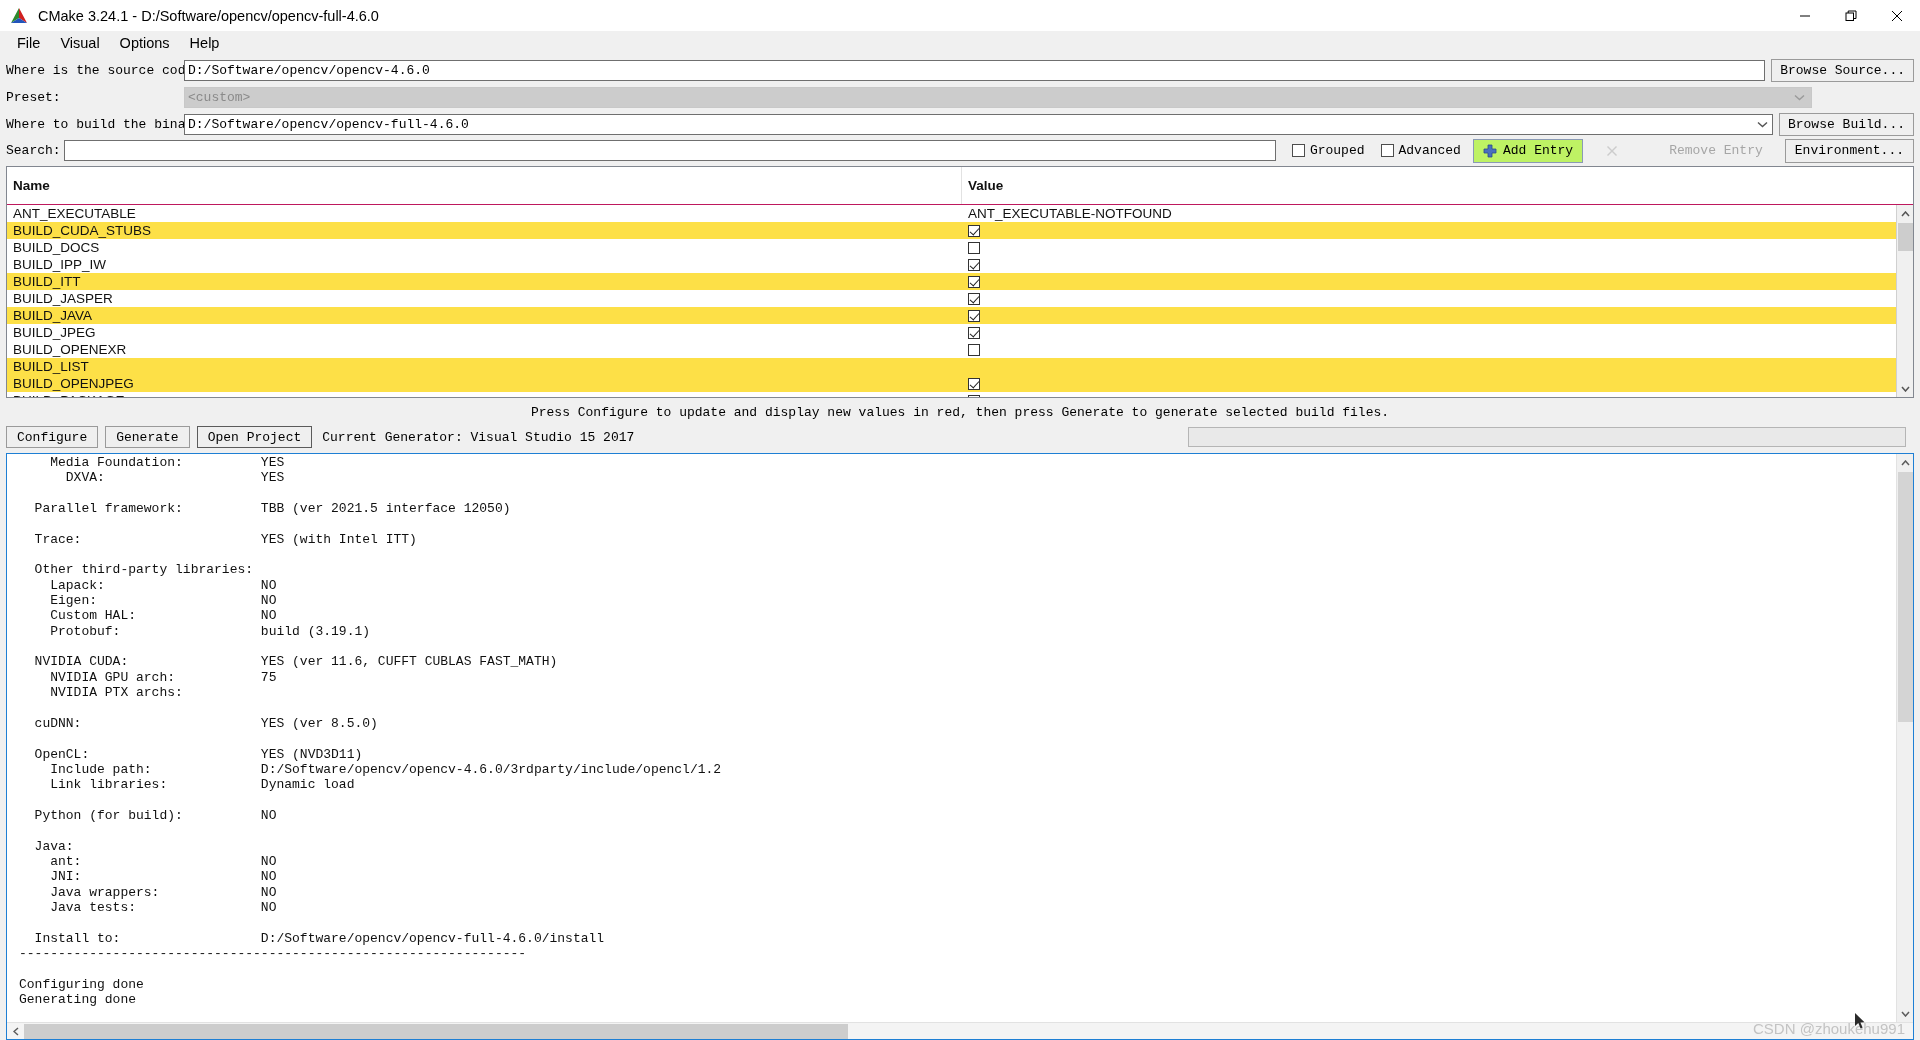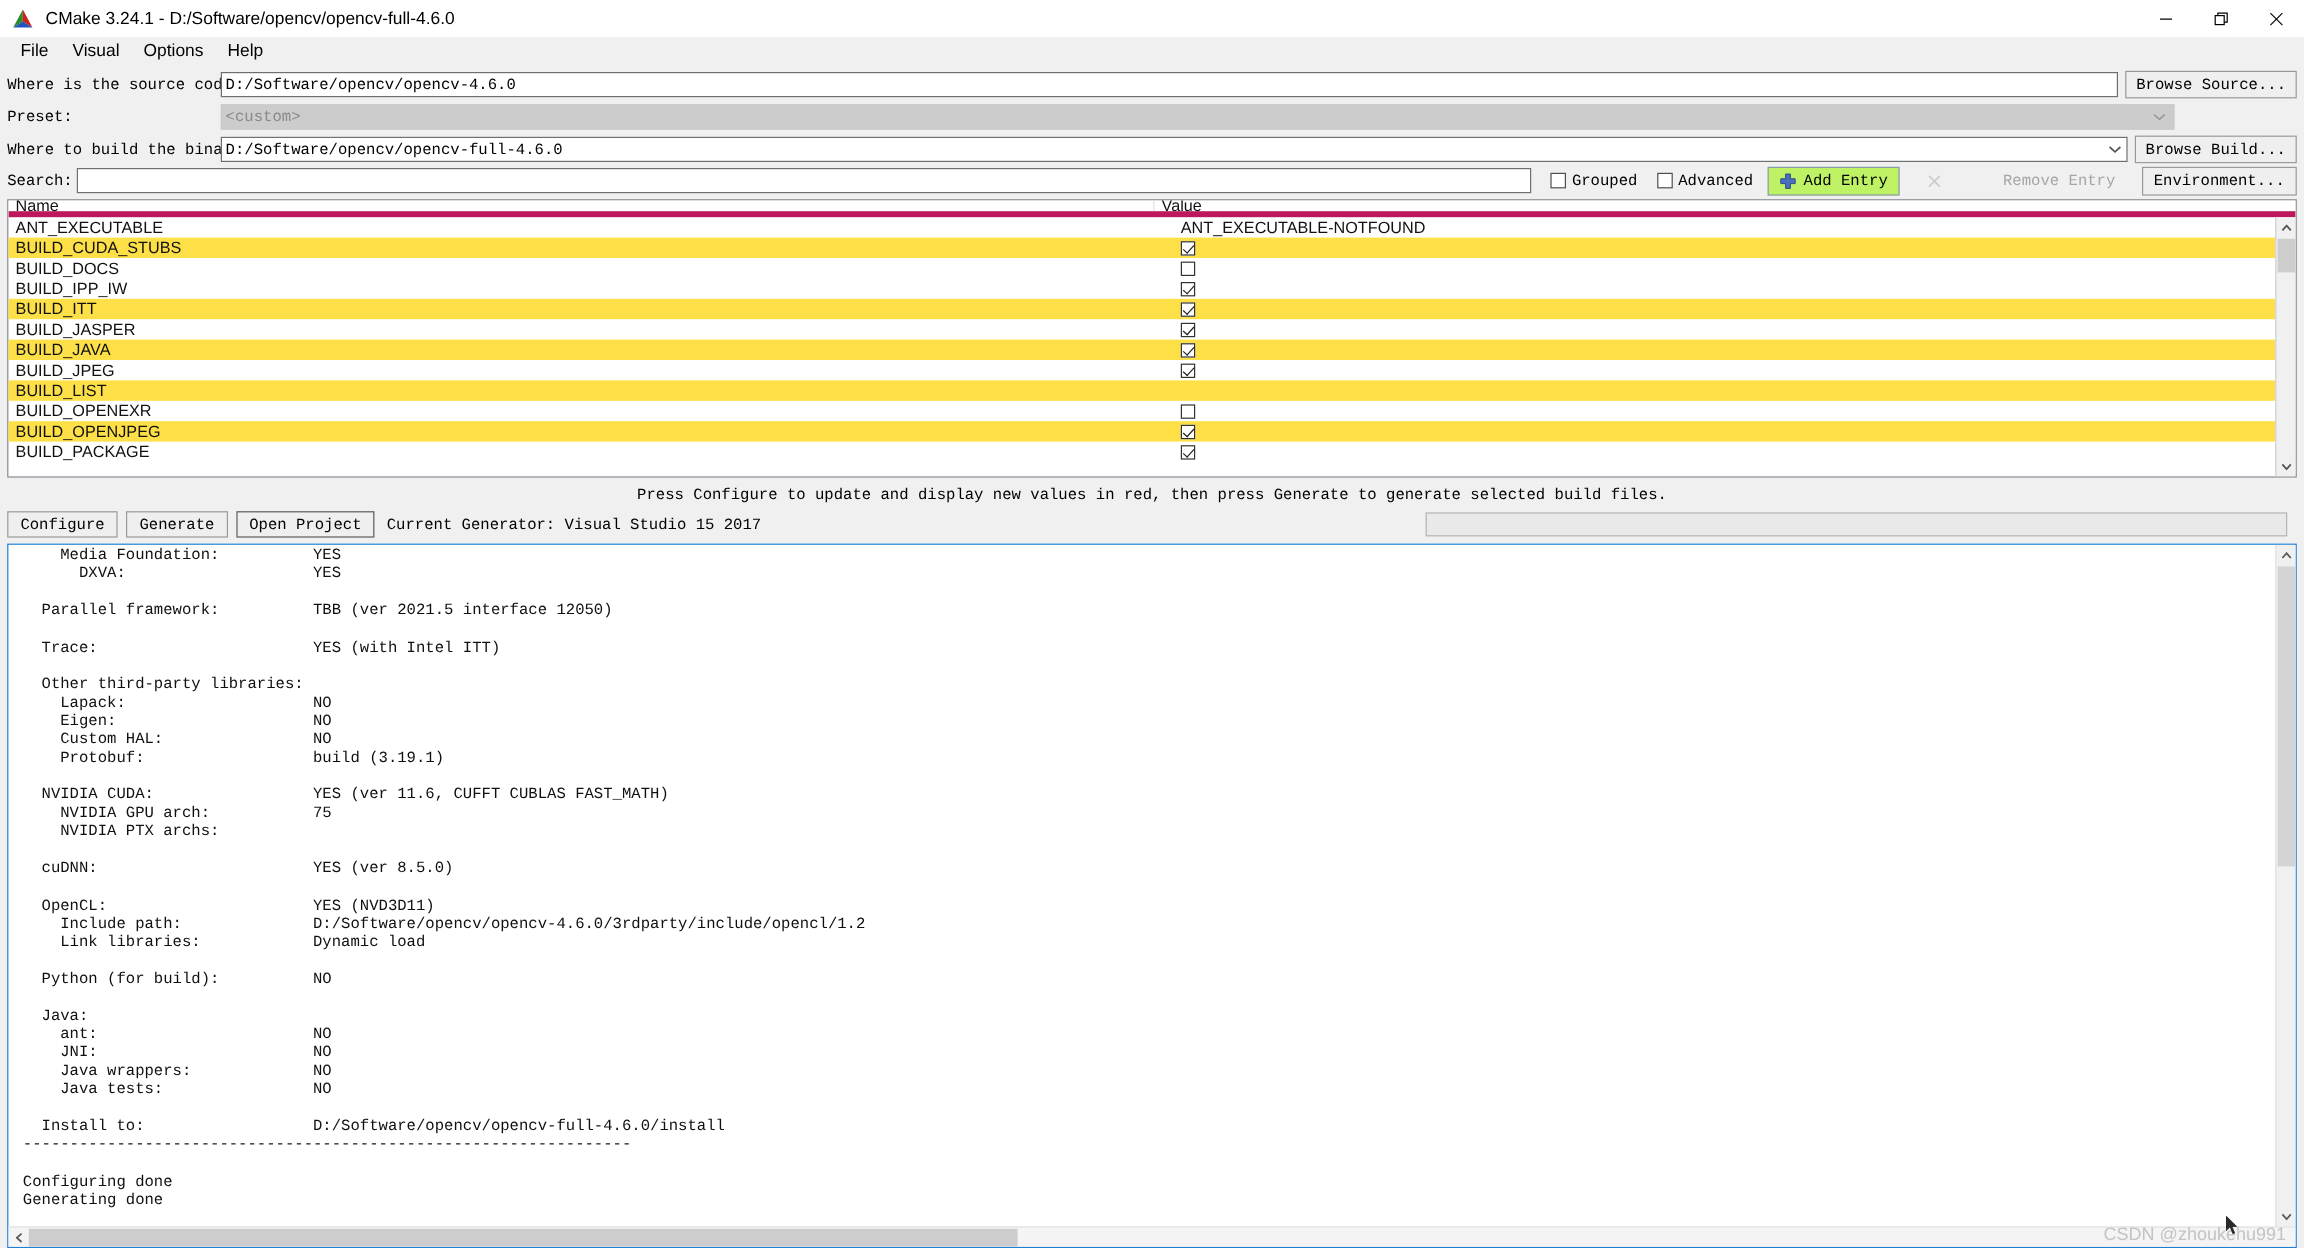--- a/index.html
+++ b/index.html
@@ -249,24 +249,25 @@
     border: 1px solid #828790;
     background: #fff;
     height: 232px;
     display: flex;
     flex-direction: column;
     flex: 0 0 auto;
     overflow: hidden;
   }
   .cache-head {
     display: flex;
-    height: 14px;
-    border-bottom: 5px solid #be185d;
+    height: 38px;
+    border-bottom: 1px solid #be185d;
     background: #ffffff;
     flex: 0 0 auto;
+    font-weight: bold;
   }
   .cache-head .hcell {
     font-family: "Liberation Sans", sans-serif;
     font-size: 13.5px;
     color: #111;
     padding-left: 6px;
     display: flex; align-items: center;
   }
   .col-name { width: 955px; flex: 0 0 auto; border-right: 1px solid #e2e2e2;}
   .col-value { flex: 1 1 auto; }
@@ -277,21 +278,20 @@
     position: relative;
   }
   .cache-rows {
     flex: 1 1 auto;
     overflow: hidden;
   }
   .crow {
     display: flex;
     height: 17px;
     align-items: center;
-    gap: 16px;
   }
   .crow.alt { background: #fde047; }
   .cname {
     width: 955px;
     flex: 0 0 auto;
     font-family: "Liberation Sans", sans-serif;
     font-size: 13.5px;
     color: #111;
     padding-left: 6px;
     white-space: nowrap;
@@ -644,29 +644,29 @@
             <div class="cval">
               <span class="vcheck on"></span>
             </div>
           </div>
           <div class="crow">
             <div class="cname">BUILD_JPEG</div>
             <div class="cval">
               <span class="vcheck on"></span>
             </div>
           </div>
+          <div class="crow">
+            <div class="cname">BUILD_OPENEXR</div>
+            <div class="cval">
+              <span class="vcheck"></span>
+            </div>
+          </div>
           <div class="crow alt">
             <div class="cname">BUILD_LIST</div>
             <div class="cval"></div>
-          </div>
-          <div class="crow">
-            <div class="cname">BUILD_OPENEXR</div>
-            <div class="cval">
-              <span class="vcheck"></span>
-            </div>
           </div>
           <div class="crow alt">
             <div class="cname">BUILD_OPENJPEG</div>
             <div class="cval">
               <span class="vcheck on"></span>
             </div>
           </div>
           <div class="crow">
             <div class="cname">BUILD_PACKAGE</div>
             <div class="cval">

